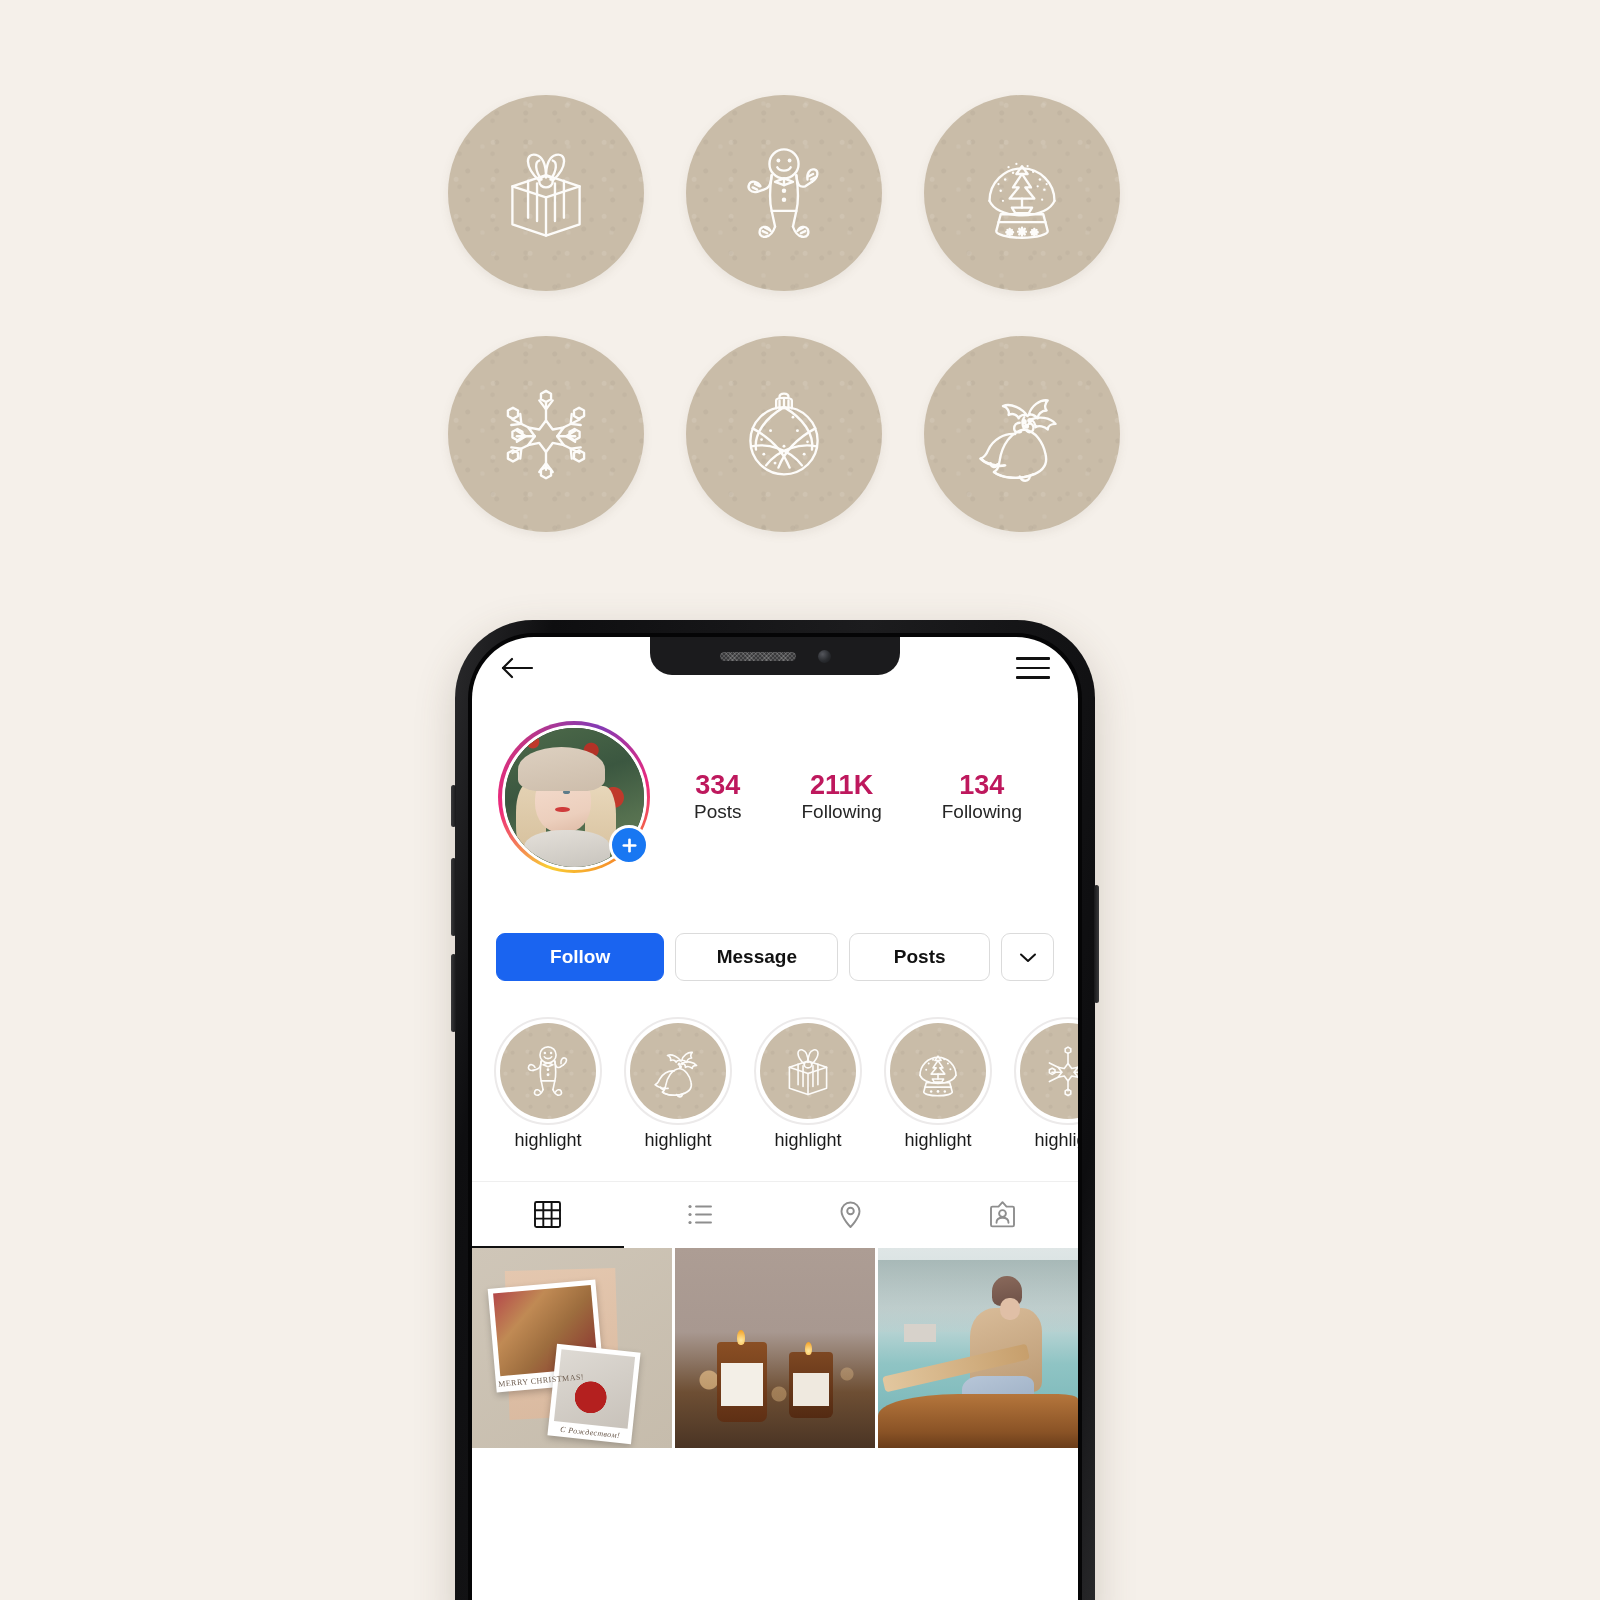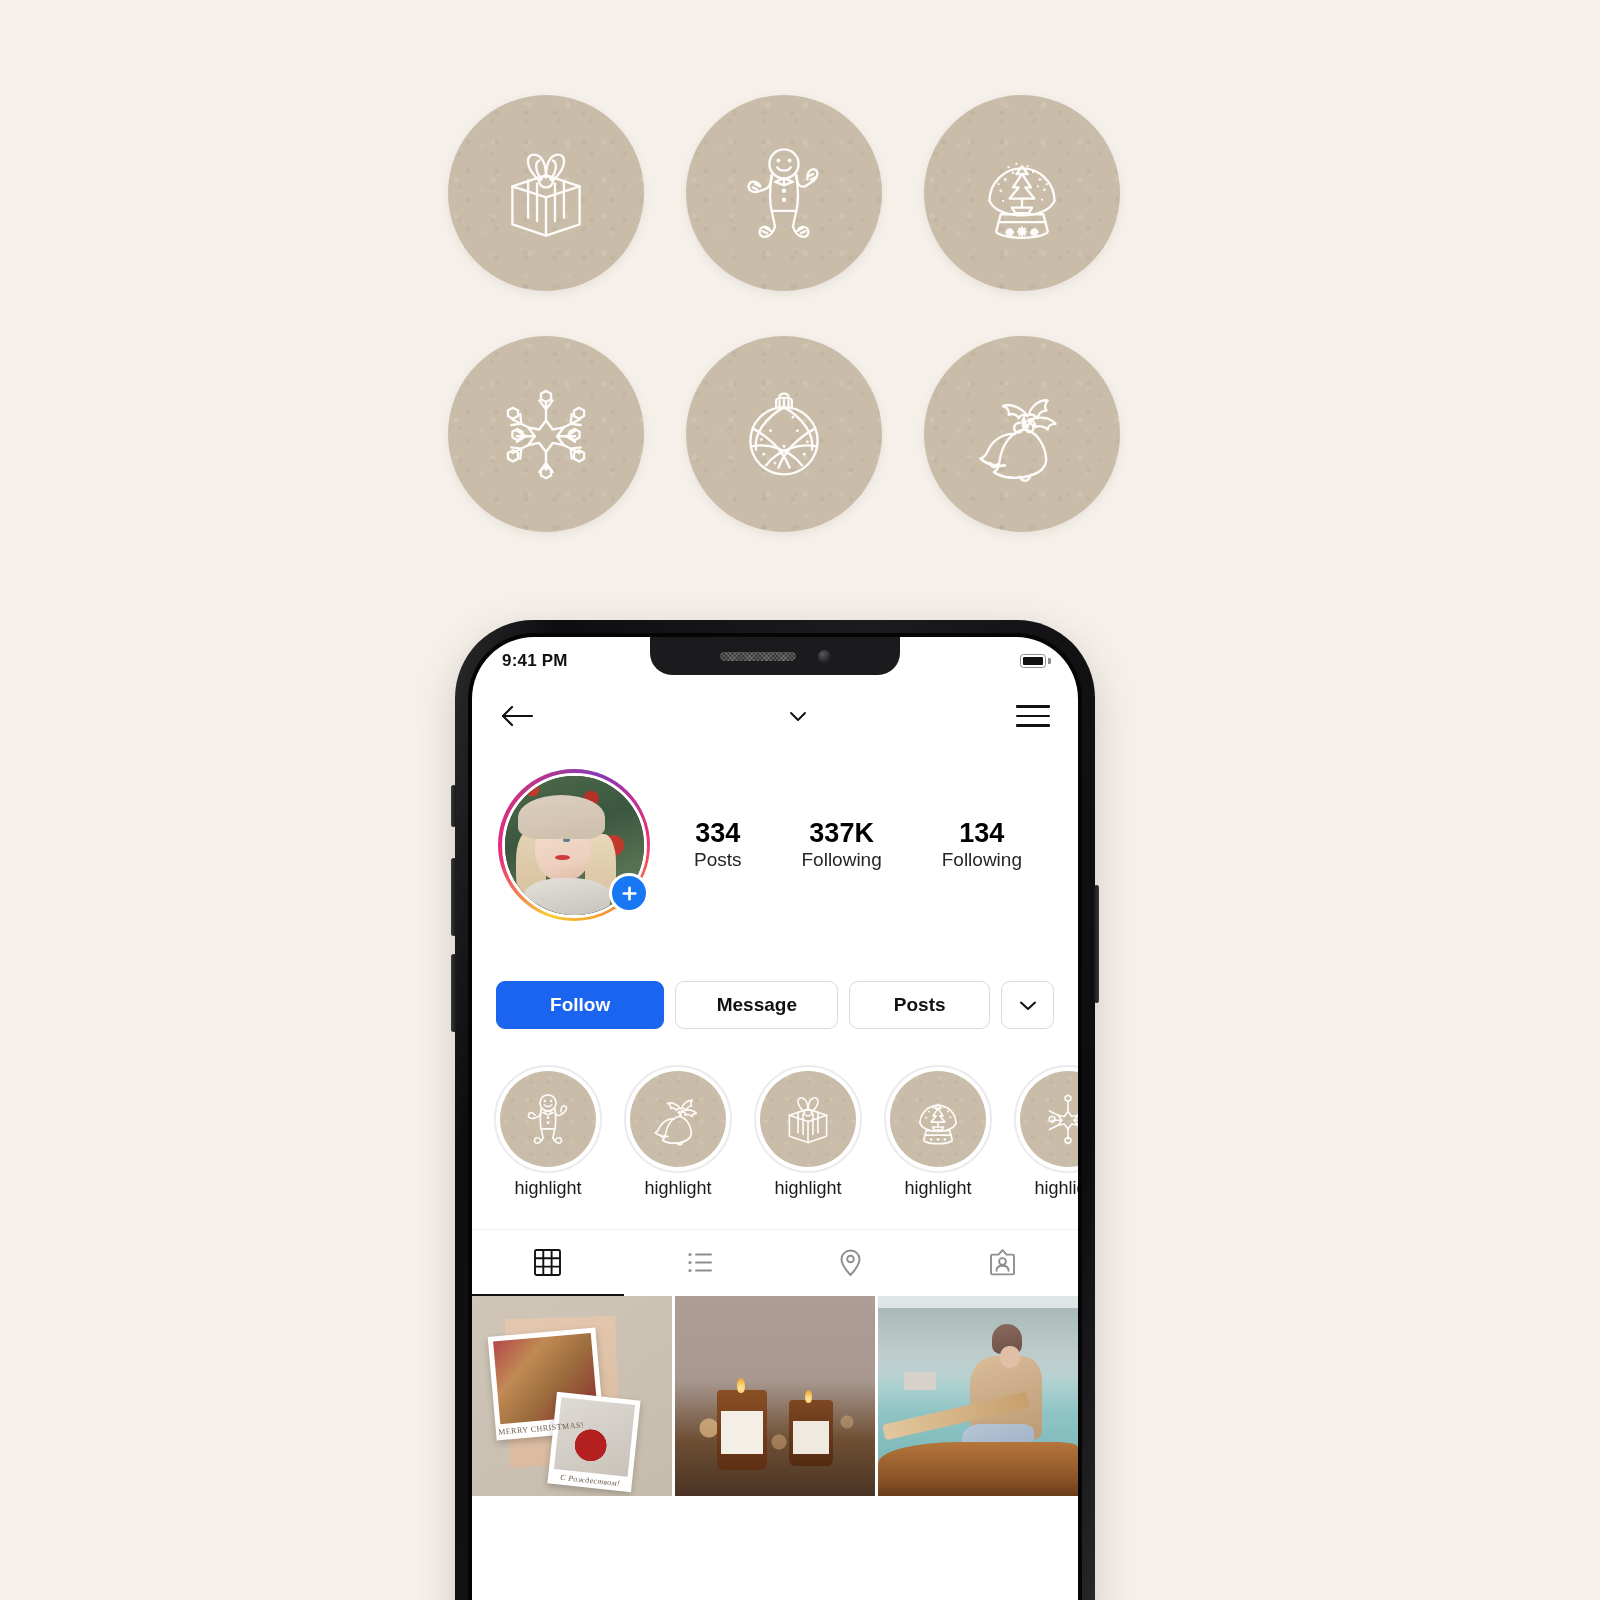--- a/index.html
+++ b/index.html
@@ -172,21 +172,21 @@
   .plus-badge {
     position: absolute; right: 1px; bottom: 8px;
     width: 40px; height: 40px; border-radius: 50%;
     background: #1877f2; border: 3.5px solid #fff;
     display: flex; align-items: center; justify-content: center;
   }
   .plus-badge svg { width: 19px; height: 19px; display: block; }
 
   .stats { display: flex; flex: 1; justify-content: space-around; padding-left: 14px; }
   .stat { text-align: center; }
-  .stat-num { font-size: 27px; font-weight: 700; color: #000000; line-height: 1.12; }
+  .stat-num { font-size: 27px; font-weight: 700; color: #be185d; line-height: 1.12; }
   .stat-lbl { font-size: 19px; color: #262626; font-weight: 400; line-height: 1.3; }
 
   
   .actions { display: flex; gap: 11px; padding: 60px 24px 0 24px; align-items: center; }
   .btn {
     height: 48px; border-radius: 9px; display: flex; align-items: center; justify-content: center;
     font-size: 19px; font-weight: 700; border: 1px solid #dbdbdb; background: #fff; color: #111;
   }
   .btn-follow { background: #1a64f0; border-color: #1a64f0; color: #fff; flex: 1.32; }
   .btn-message { flex: 1.28; }
@@ -480,31 +480,20 @@
     <div class="btn-power"></div>
 
     <div class="phone-inner">
       <div class="screen">
 
         <div class="notch">
           <div class="speaker"></div>
           <div class="front-cam"></div>
         </div>
 
-        <div class="statusbar">
-          <div class="status-time">9:41 PM</div>
-          <div class="status-right">
-            <div class="battery">
-              <div class="battery-body">
-                  <div class="battery-fill"></div>
-                </div>
-              <div class="battery-cap"></div>
-            </div>
-          </div>
-        </div>
 
         <div class="navbar">
           <div class="nav-back">
             <svg viewBox="0 0 34 26">
               <g fill="none" stroke="#111" stroke-width="2.2" stroke-linecap="round" stroke-linejoin="round">
                 <path d="M32 13 H3"></path>
                   <path d="M12 4 L3 13 L12 22"></path>
               </g>
             </svg>
           </div>
@@ -548,21 +537,21 @@
               </svg>
             </div>
           </div>
 
           <div class="stats">
             <div class="stat">
               <div class="stat-num">334</div>
               <div class="stat-lbl">Posts</div>
             </div>
             <div class="stat">
-              <div class="stat-num">337K</div>
+              <div class="stat-num">211K</div>
               <div class="stat-lbl">Following</div>
             </div>
             <div class="stat">
               <div class="stat-num">134</div>
               <div class="stat-lbl">Following</div>
             </div>
           </div>
         </div>
 
         <div class="actions">

